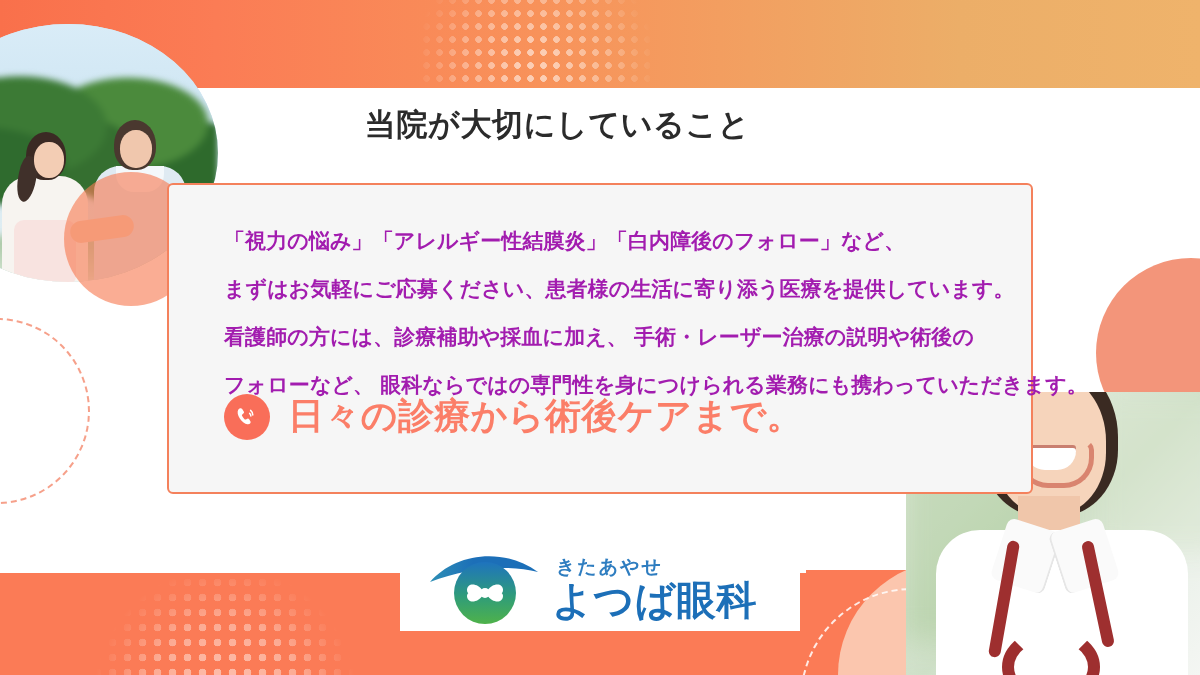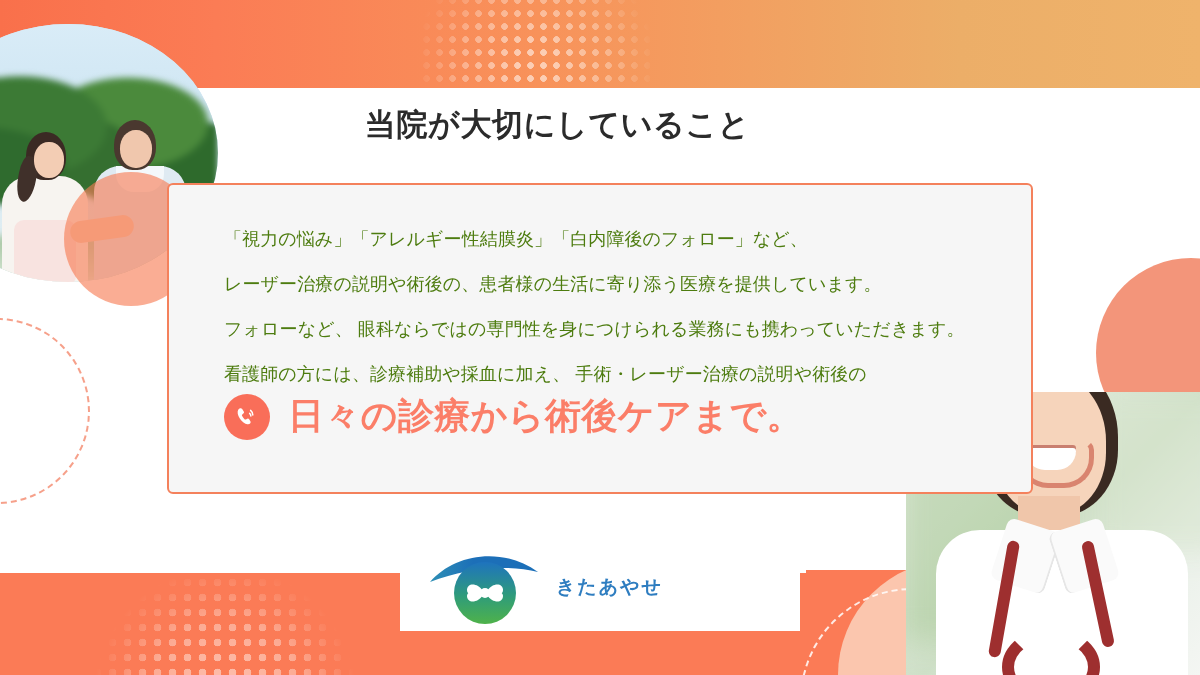--- a/index.html
+++ b/index.html
@@ -142,21 +142,21 @@
     position:absolute;left:0;top:104px;width:1115px;
     text-align:center;
     font-size:31px;font-weight:bold;color:#2B2B2B;
     letter-spacing:.02em;
   }
 
   .body-lines{
     position:absolute;left:55px;top:45px;width:790px;
   }
   .body-line{
-    font-size:18px;color:#4d7c0f;font-weight:normal;
+    font-size:21px;color:#a21caf;font-weight:bold;
     line-height:1;margin-bottom:27px;white-space:nowrap;
     letter-spacing:.005em;
   }
 
   .cta-row{
     position:absolute;left:55px;top:207px;
     display:flex;align-items:center;gap:18px;
   }
   .cta-icon{
     width:46px;height:46px;border-radius:50%;
@@ -244,23 +244,23 @@
   </div>
   <div class="photo-left-overlay"></div>
   <div class="photo-left-tick"></div>
 
   <div class="page-title">当院が大切にしていること</div>
 
   <div class="panel">
 
     <div class="body-lines">
       <div class="body-line">「視力の悩み」「アレルギー性結膜炎」「白内障後のフォロー」など、</div>
-      <div class="body-line">レーザー治療の説明や術後の、患者様の生活に寄り添う医療を提供しています。</div>
+      <div class="body-line">まずはお気軽にご応募ください、患者様の生活に寄り添う医療を提供しています。</div>
+      <div class="body-line">看護師の方には、診療補助や採血に加え、 手術・レーザー治療の説明や術後の</div>
       <div class="body-line">フォローなど、 眼科ならではの専門性を身につけられる業務にも携わっていただきます。</div>
-      <div class="body-line">看護師の方には、診療補助や採血に加え、 手術・レーザー治療の説明や術後の</div>
     </div>
 
     <div class="cta-row">
       <div class="cta-icon">
         <svg width="28" height="28" viewBox="0 0 28 28" aria-hidden="true">
           <path d="M7.6 5.2c-.9 0-1.9.6-2.4 1.6-1.1 2.2-.6 5.3 1.6 8.6 2.2 3.3 5.1 5.5 7.6 5.9 1.3.2 2.3-.2 2.9-1 .4-.6.5-1.3.2-1.8l-1.5-2.4c-.3-.5-1-.7-1.6-.4l-1.6.8c-.4.2-.9.1-1.3-.3-1-1-1.9-2.2-2.5-3.5-.2-.5-.1-1 .3-1.3l1.3-1.1c.5-.4.6-1.1.3-1.6L9.2 5.9c-.3-.5-1-.7-1.6-.7z" fill="#ffffff"></path>
           <path d="M17.6 7.4a6.2 6.2 0 0 1 2.2 4.6" stroke="#ffffff" stroke-width="1.5" fill="none" stroke-linecap="round"></path>
           <path d="M16.6 10.4a3.4 3.4 0 0 1 1.3 2.6" stroke="#ffffff" stroke-width="1.5" fill="none" stroke-linecap="round"></path>
         </svg>
       </div>
@@ -291,16 +291,17 @@
           <path d="M55 43 C49 34 39 35 39 42 C39 48 47 48 55 45 Z"></path>
           <path d="M59 43 C65 34 75 35 75 42 C75 48 67 48 59 45 Z"></path>
           <path d="M55 47 C49 56 39 55 39 48 C39 43 47 43 55 45 Z"></path>
           <path d="M59 47 C65 56 75 55 75 48 C75 43 67 43 59 45 Z"></path>
           <circle cx="57" cy="45" r="5"></circle>
         </g>
       </svg>
     </div>
     <div class="logo-text">
       <div class="logo-kana">きたあやせ</div>
+      <div class="logo-name">よつば眼科</div>
     </div>
   </div>
 
 </div>
 
 </body></html>

